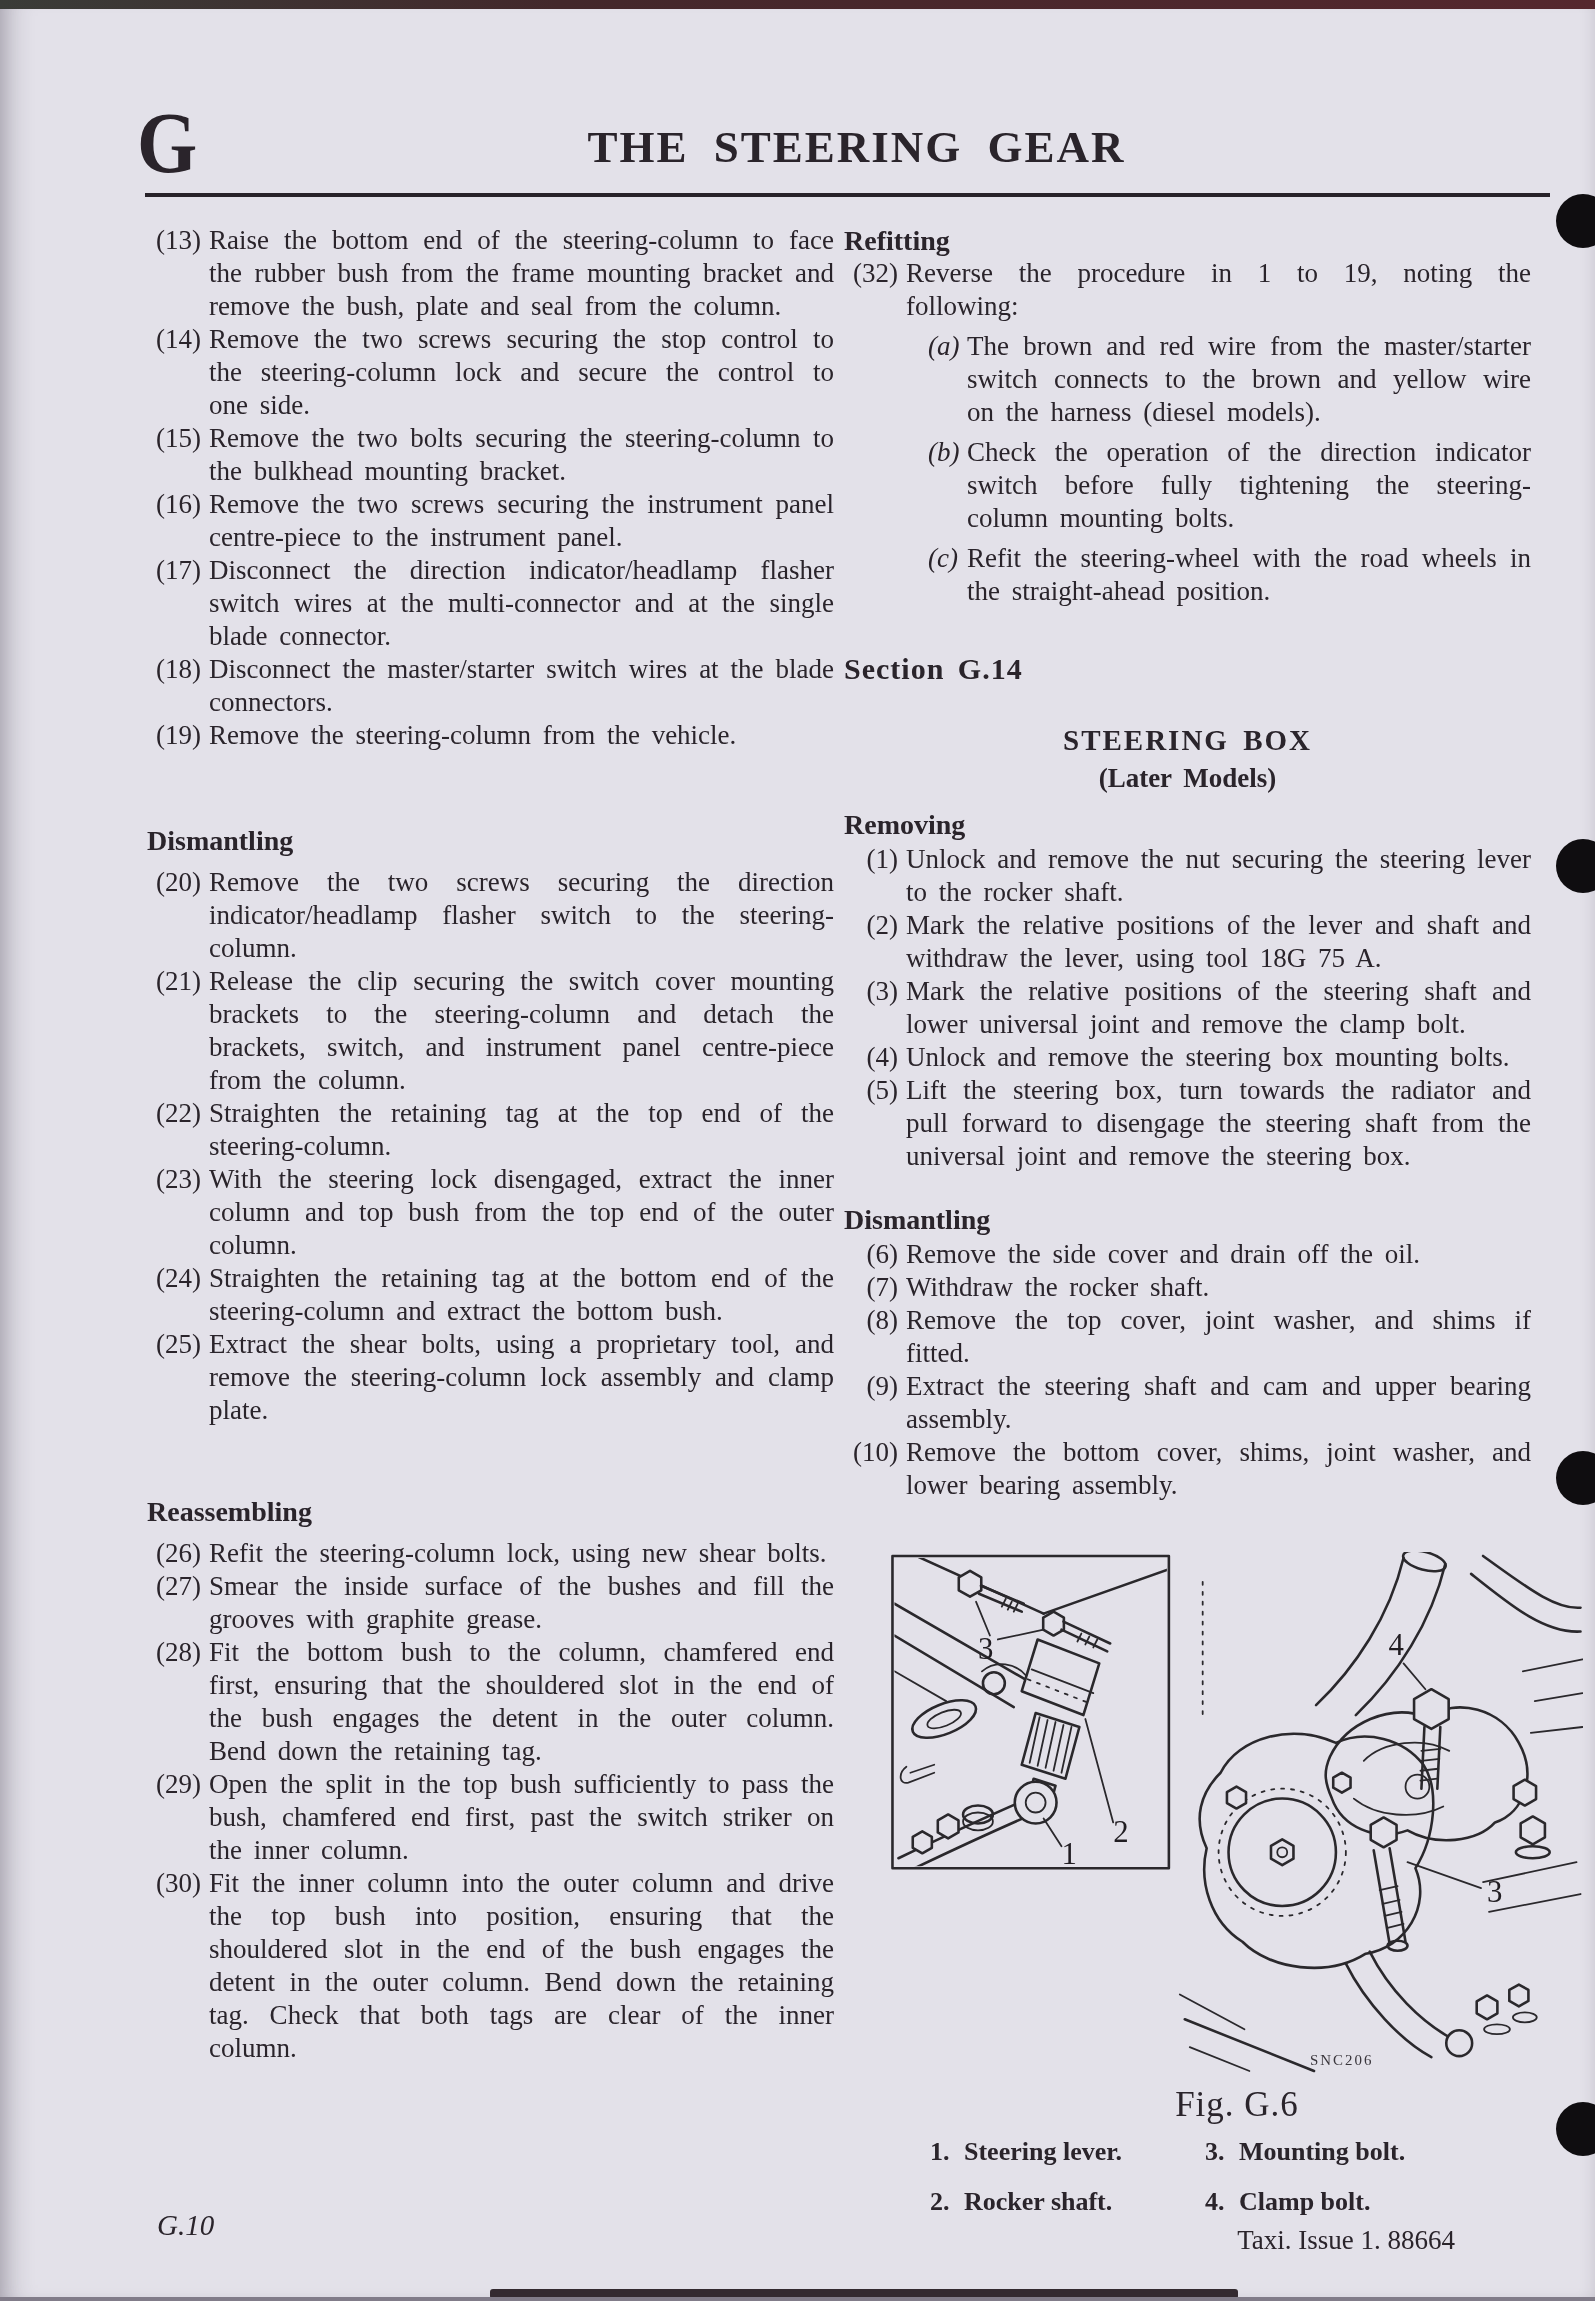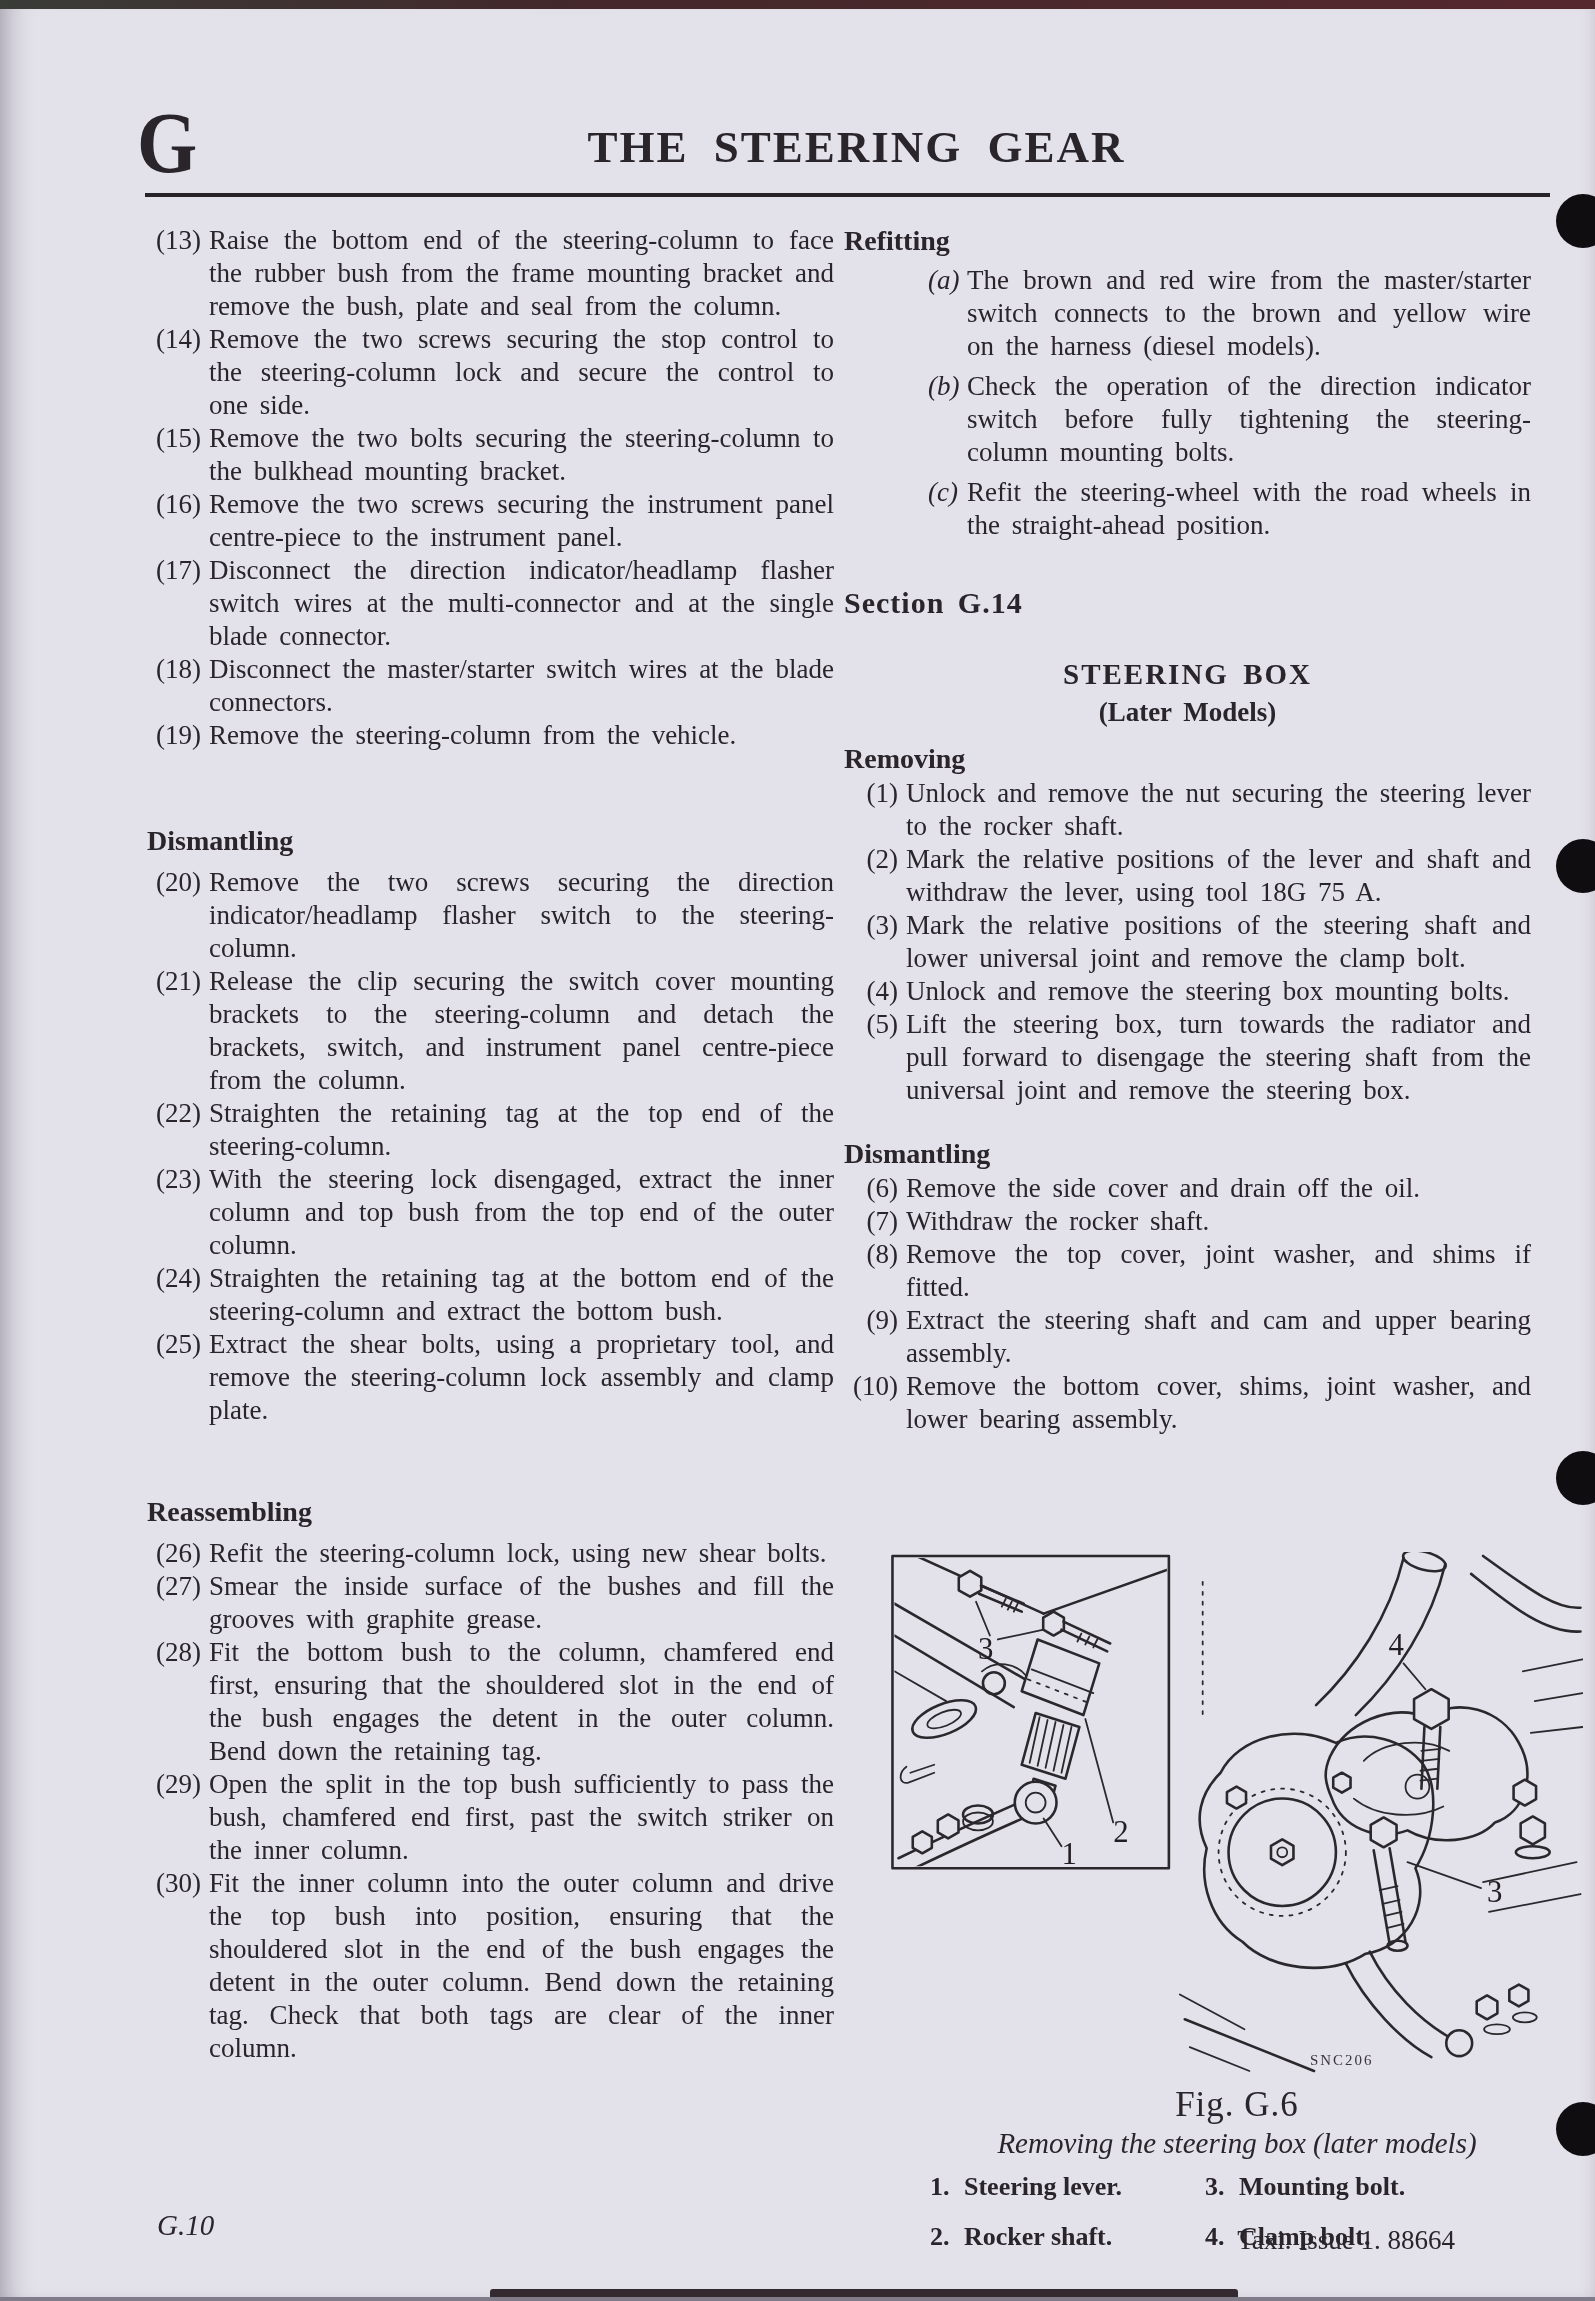--- a/index.html
+++ b/index.html
@@ -147,20 +147,24 @@
       </div>
     <div class="item">
         <span class="num">(30)</span>
         <span class="txt">Fit the inner column into the outer column and drive the top bush into position, ensuring that the shouldered slot in the end of the bush engages the detent in the outer column. Bend down the retaining tag. Check that both tags are clear of the inner column.</span>
       </div>
   </div>
 
   <div class="col col-right">
     <h3 class="subhead">Refitting</h3>
 
+    <div class="item">
+        <span class="num">(32)</span>
+        <span class="txt">Reverse the procedure in 1 to 19, noting the following:</span>
+      </div>
 
     <div class="sub">
         <span class="num">(a)</span>
         <span class="txt">The brown and red wire from the master/starter switch connects to the brown and yellow wire on the harness (diesel models).</span>
       </div>
     <div class="sub">
         <span class="num">(b)</span>
         <span class="txt">Check the operation of the direction indicator switch before fully tightening the steering-column mounting bolts.</span>
       </div>
     <div class="sub">
@@ -361,21 +365,20 @@
           <ellipse class="fthin" cx="642" cy="468" rx="12" ry="5"></ellipse>
         </g>
 
         <text class="ftxt" x="505" y="104">4</text>
         <text class="ftxt" x="604" y="352">3</text>
         <text class="fcode" x="426" y="516">SNC206</text>
       </g>
     </svg>
 
     <div class="figcap">Fig. G.6</div>
-    <div class="figsub">Removing the steering box (later models)</div>
 
     <div class="legend">
       <div class="lg"><span class="ln">1.</span><span class="lt">Steering lever.</span></div>
       <div class="lg"><span class="ln">3.</span><span class="lt">Mounting bolt.</span></div>
       <div class="lg"><span class="ln">2.</span><span class="lt">Rocker shaft.</span></div>
       <div class="lg"><span class="ln">4.</span><span class="lt">Clamp bolt.</span></div>
     </div>
   </div>
 
   <div class="pagenum">G.10</div>

